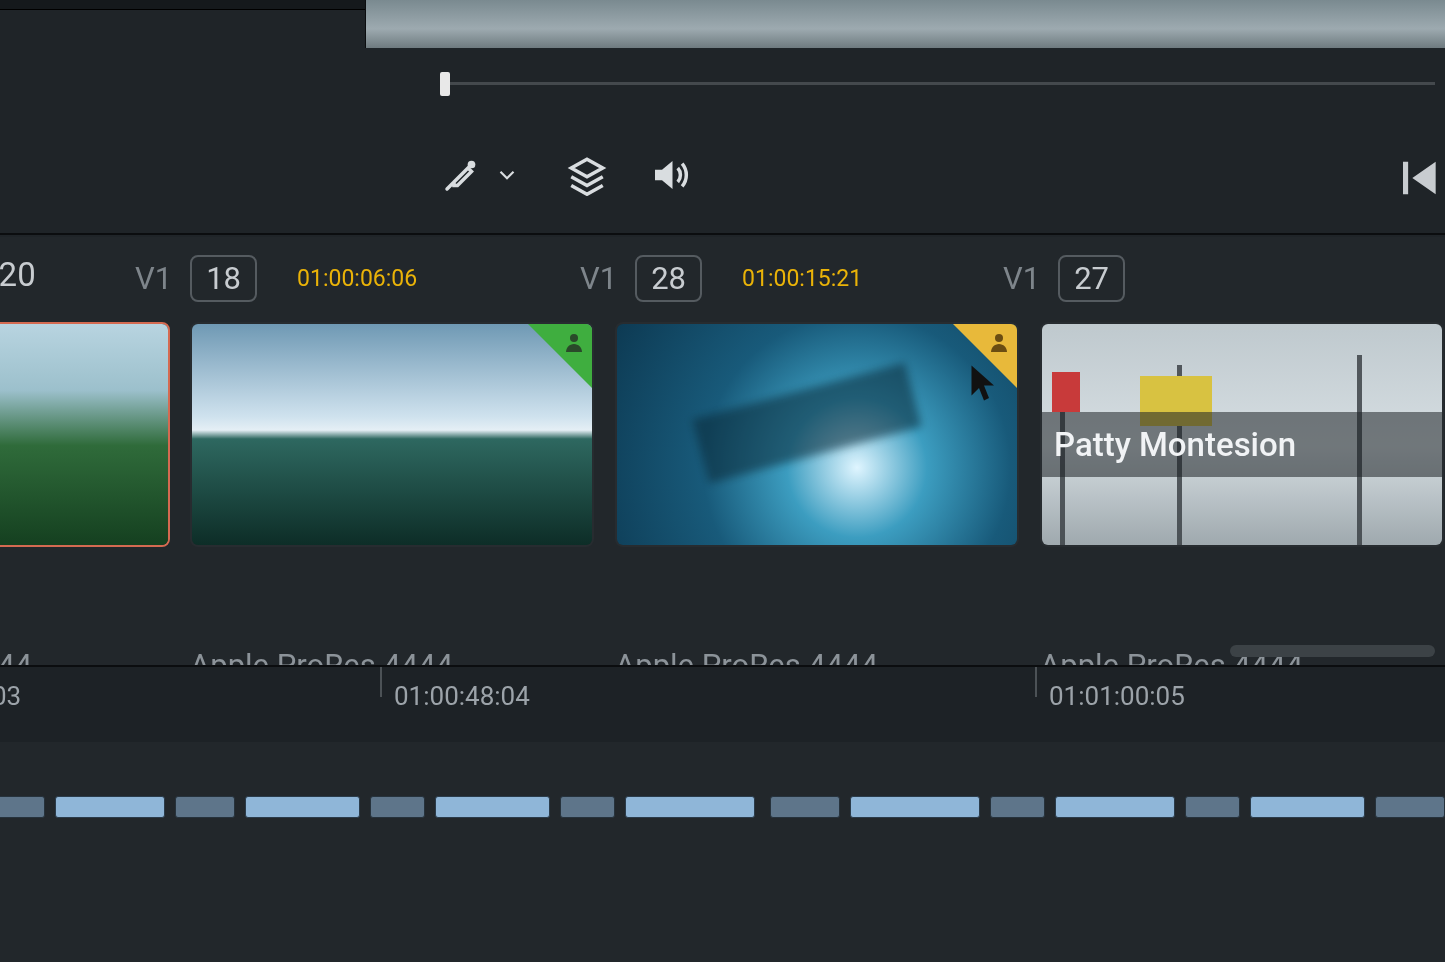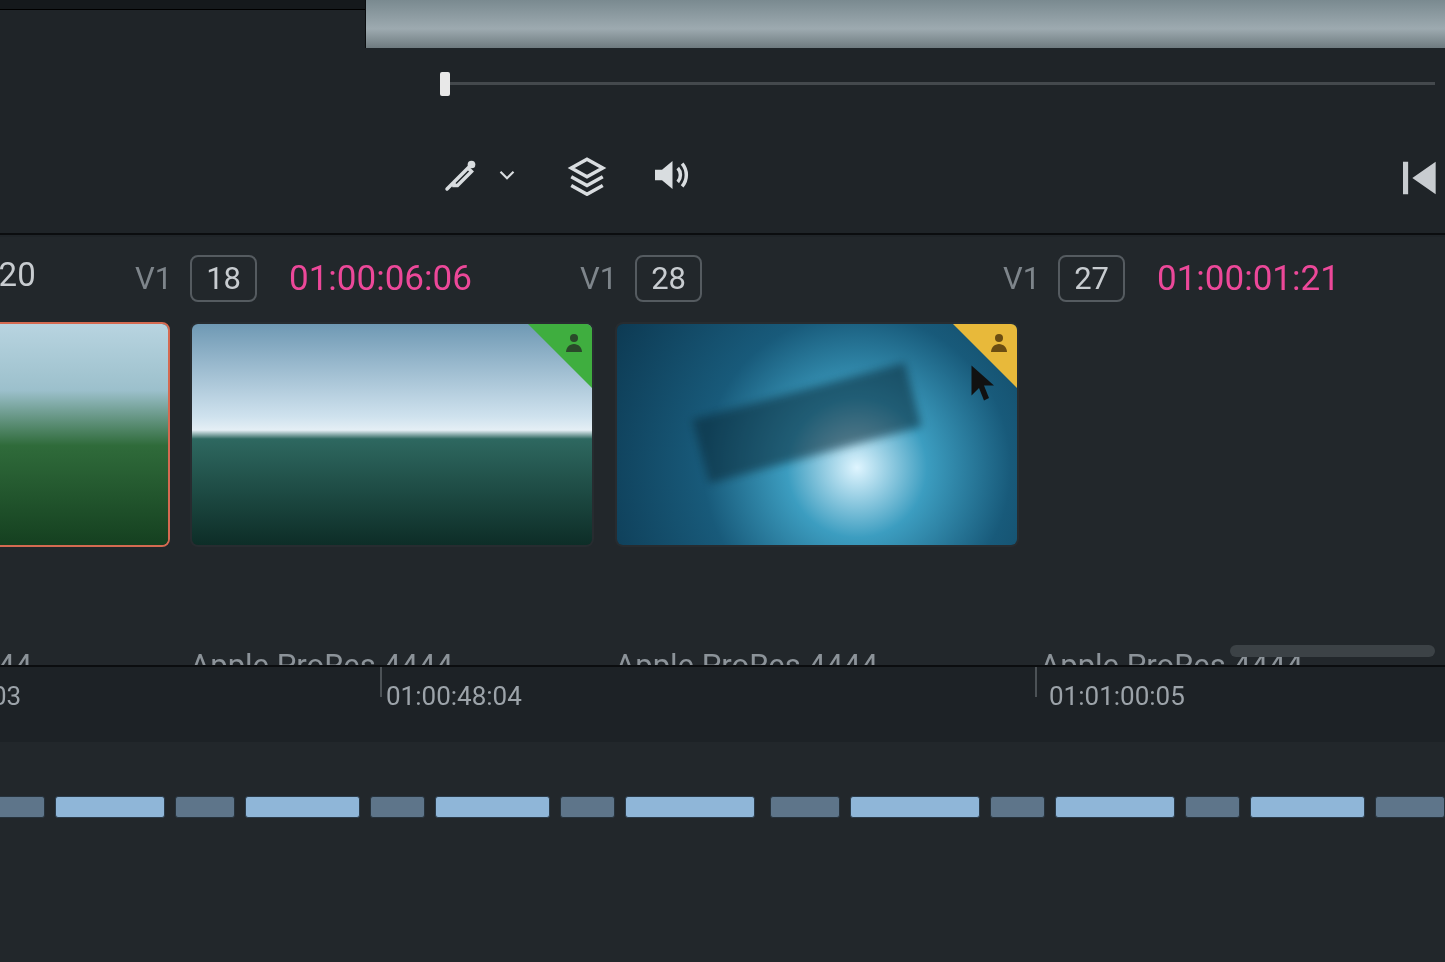--- a/index.html
+++ b/index.html
@@ -16,21 +16,21 @@
   .tool-row .icon svg{width:42px;height:42px;stroke:#d9dde0;fill:none;stroke-width:2;}
   .prev-icon{position:absolute;right:0;top:150px;}
   .prev-icon svg{width:56px;height:56px;fill:#c8ccd0;}
   .divider{position:absolute;left:0;right:0;top:233px;height:2px;background:#0b0d0f;}
   .clip-strip{position:absolute;left:0;right:0;top:237px;height:440px;background:#22272b;}
   .clip-header{position:absolute;left:0;right:0;top:0;height:75px;font-size:33px;color:#c8ccd0;}
   .hdr-block{position:absolute;top:18px;display:flex;align-items:center;}
   .hdr-tc{font-size:33px;color:#c8ccd0;margin-left:-5px;}
   .hdr-track{font-size:31px;color:#7e858b;margin-left:35px;}
   .hdr-num{display:inline-block;margin-left:18px;padding:3px 14px;border:2px solid #555b60;border-radius:8px;font-size:31px;color:#c8ccd0;}
-  .hdr-dur{font-size:35px;color:#ec4899;margin-left:32px;white-space:nowrap;}
+  .hdr-dur{font-size:23px;color:#eab308;margin-left:40px;white-space:nowrap;}
   .clips{position:absolute;left:0;right:0;top:85px;height:250px;}
   .clip{position:absolute;top:0;width:404px;height:225px;border-radius:8px;border:2px solid #272c30;overflow:hidden;cursor:pointer;}
   .clip.selected{border-color:#d46a51;}
   .clip-label{position:absolute;top:325px;font-size:31px;color:#8c9399;}
   .flag{position:absolute;right:0;top:0;width:0;height:0;border-left:64px solid transparent;}
   .flag.green{border-top:64px solid #3fae3f;}
   .flag.yellow{border-top:64px solid #e8b93a;}
   .flag-user{position:absolute;right:6px;top:6px;width:24px;height:24px;}
   .flag-user svg{width:24px;height:24px;fill:#2a4a2a;}
   .flag-user.y svg{fill:#6b4d12;}
@@ -114,25 +114,25 @@
       <span class="hdr-tc">?:20</span>
     </div>
     <div class="hdr-block" style="left:100px">
       <span class="hdr-track">V1</span>
       <span class="hdr-num">18</span>
       <span class="hdr-dur">01:00:06:06</span>
     </div>
     <div class="hdr-block" style="left:545px">
       <span class="hdr-track">V1</span>
       <span class="hdr-num">28</span>
+      <span class="hdr-dur">01:00:15:21</span>
     </div>
     <div class="hdr-block" style="left:968px">
       <span class="hdr-track">V1</span>
       <span class="hdr-num">27</span>
-      <span class="hdr-dur">01:00:01:21</span>
     </div>
   </div>
 
   <div class="clips">
 
     <div class="clip selected" style="left:-230px;width:400px">
       <div class="thumb t0"></div>
     </div>
     <div class="clip-label" style="left:-20px">444</div>
 
@@ -152,33 +152,43 @@
       <div class="flag-user y"><svg viewBox="0 0 24 24">
             <circle cx="12" cy="8" r="4"></circle>
             <path d="M4 22c0-4.4 3.6-8 8-8s8 3.6 8 8"></path>
           </svg></div>
       <div class="cursor-arrow"><svg viewBox="0 0 24 32">
             <path d="M2 2v24l6-6 4 10 4-2-4-10h8z"></path>
           </svg></div>
     </div>
     <div class="clip-label" style="left:615px">Apple ProRes 4444</div>
 
+    <div class="clip" style="left:1040px">
+      <div class="thumb t3">
+        <div class="pole" style="left:18px;height:170px"></div>
+        <div class="pole" style="left:135px;height:180px"></div>
+        <div class="pole" style="left:315px;height:190px"></div>
+        <div class="flagp" style="left:10px;top:48px"></div>
+        <div class="sign" style="left:98px;top:52px"></div>
+      </div>
+      <div class="overlay-name">Patty Montesion</div>
+    </div>
     <div class="clip-label" style="left:1040px">Apple ProRes 4444</div>
 
   </div>
 
   <div class="h-scroll"></div>
 </div>
 
 <div class="divider2"></div>
 
 <div class="ruler">
   <span class="lbl" style="left:-8px">03</span>
   <div class="tick" style="left:380px"></div>
-  <span class="lbl" style="left:386px">01:00:48:04</span>
+  <span class="lbl" style="left:394px">01:00:48:04</span>
   <div class="tick" style="left:1035px"></div>
   <span class="lbl" style="left:1049px">01:01:00:05</span>
 </div>
 
 <div class="track-area">
   <div class="track-row">
     <div class="seg faint" style="left:-10px;width:55px"></div>
     <div class="seg" style="left:55px;width:110px"></div>
     <div class="seg faint" style="left:175px;width:60px"></div>
     <div class="seg" style="left:245px;width:115px"></div>

